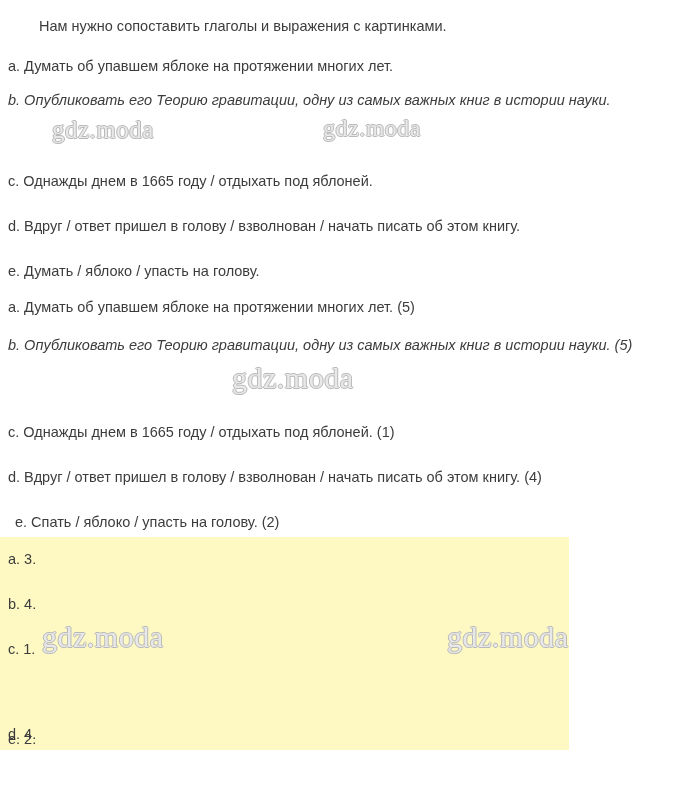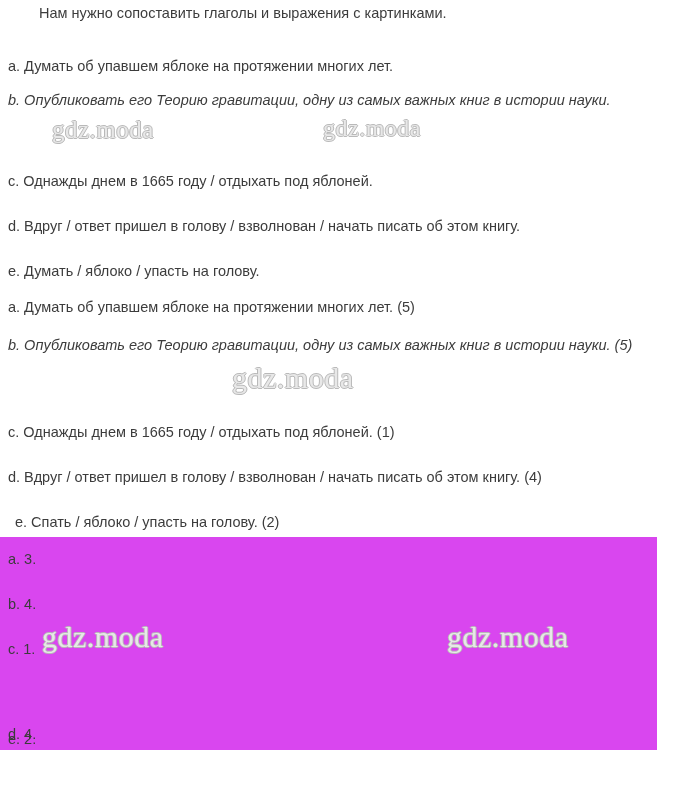--- a/index.html
+++ b/index.html
@@ -31,23 +31,23 @@
     box-sizing: border-box;
   }
   .line.wrap {
     white-space: normal;
     font-style: italic;
   }
   .answers-block {
     position: absolute;
     left: 0;
     top: 537px;
-    width: 657px;
+    width: 569px;
     height: 213px;
-    background: #d946ef;
+    background: #fef9c3;
   }
   .answer-line {
     position: absolute;
     left: 8px;
     font-size: 14.5px;
     line-height: 20px;
     color: #3c3c3c;
   }
   .wm {
     position: absolute;
@@ -61,21 +61,21 @@
     white-space: nowrap;
     pointer-events: none;
     letter-spacing: 0.5px;
   }
 </style>
 </head>
 <body>
 
 <div class="page">
 
-  <div class="line" style="top:3px;padding-left:39px;">Нам нужно сопоставить глаголы и выражения с картинками.</div>
+  <div class="line" style="top:16px;padding-left:39px;">Нам нужно сопоставить глаголы и выражения с картинками.</div>
 
   <div class="line" style="top:44px;margin-top:12px;">a. Думать об упавшем яблоке на протяжении многих лет.</div>
 
   <div class="line wrap" style="top:90px; width:660px;">b. Опубликовать его Теорию гравитации, одну из самых важных книг в истории науки.</div>
 
   <div class="line" style="top:171px;">c. Однажды днем в 1665 году / отдыхать под яблоней.</div>
 
   <div class="line" style="top:216px;">d. Вдруг / ответ пришел в голову / взволнован / начать писать об этом книгу.</div>
 
   <div class="line" style="top:261px;">e. Думать / яблоко / упасть на голову.</div>

